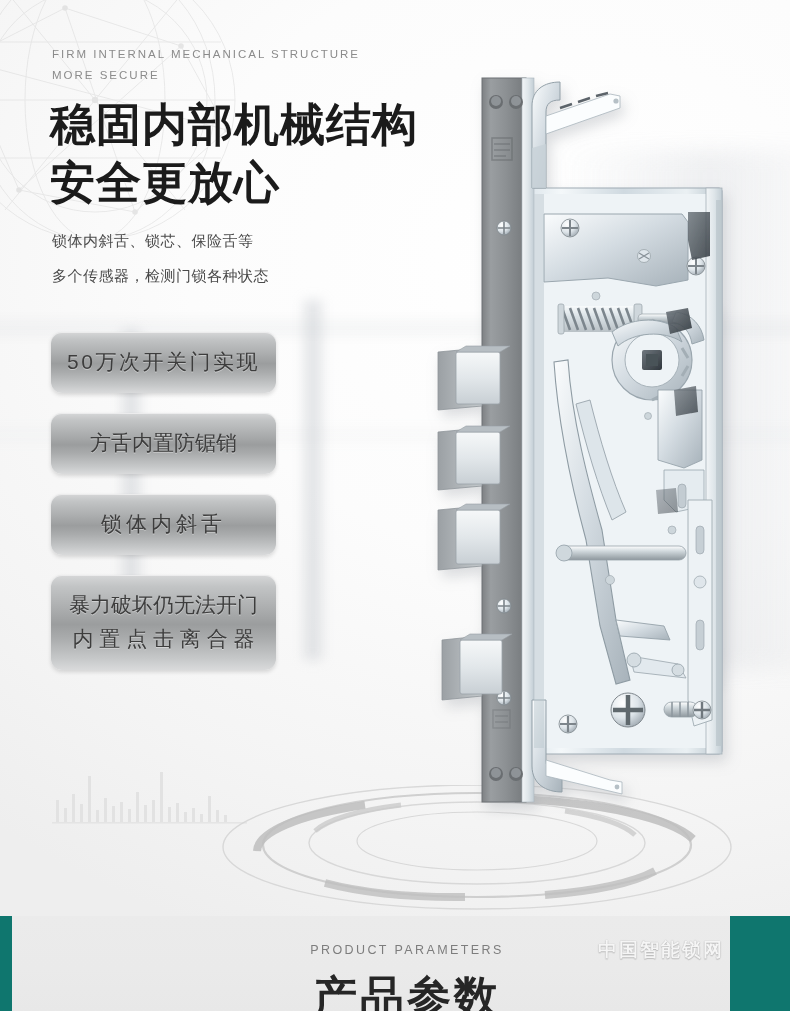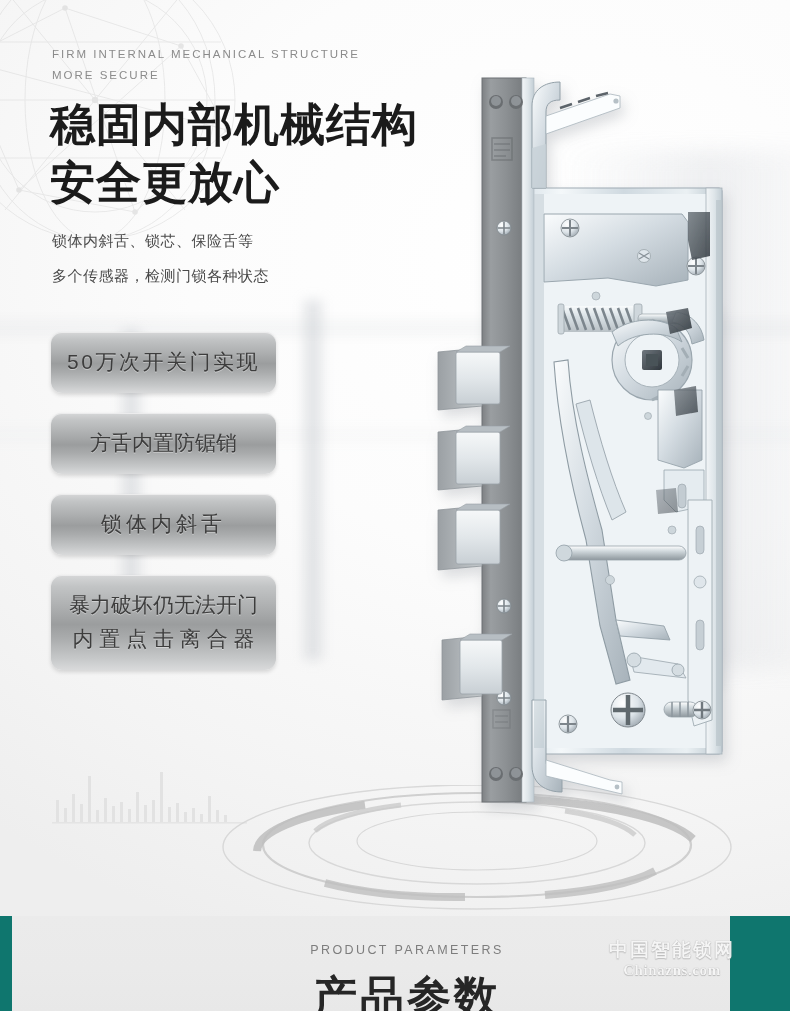--- a/index.html
+++ b/index.html
@@ -179,23 +179,23 @@
     font-size: 44px;
     line-height: 54px;
     font-weight: 700;
     letter-spacing: 3px;
     color: #262626;
   }
 
   
   .watermark {
     position: absolute;
-    right: 28px; top: 938px;
+    right: 12px; top: 938px;
     width: 180px;
-    text-align: center;
+    text-align: left;
     pointer-events: none;
     opacity: .92;
   }
   .wm-cn {
     font-size: 19px;
     letter-spacing: 2px;
     font-weight: 700;
     color: #f6f6f6;
     text-shadow: 0 0 1px rgba(120,120,120,.65), 0 1px 1px rgba(150,150,150,.5);
     line-height: 23px;
@@ -550,16 +550,15 @@
 
   </div>
 
   <div class="params">
     <div class="params-en">PRODUCT PARAMETERS</div>
     <div class="params-cn">产品参数</div>
   </div>
 
   <div class="watermark">
     <div class="wm-cn">中国智能锁网</div>
-    <div class="wm-en">Chinazns.com</div>
   </div>
 
 </div>
 
 </body></html>

